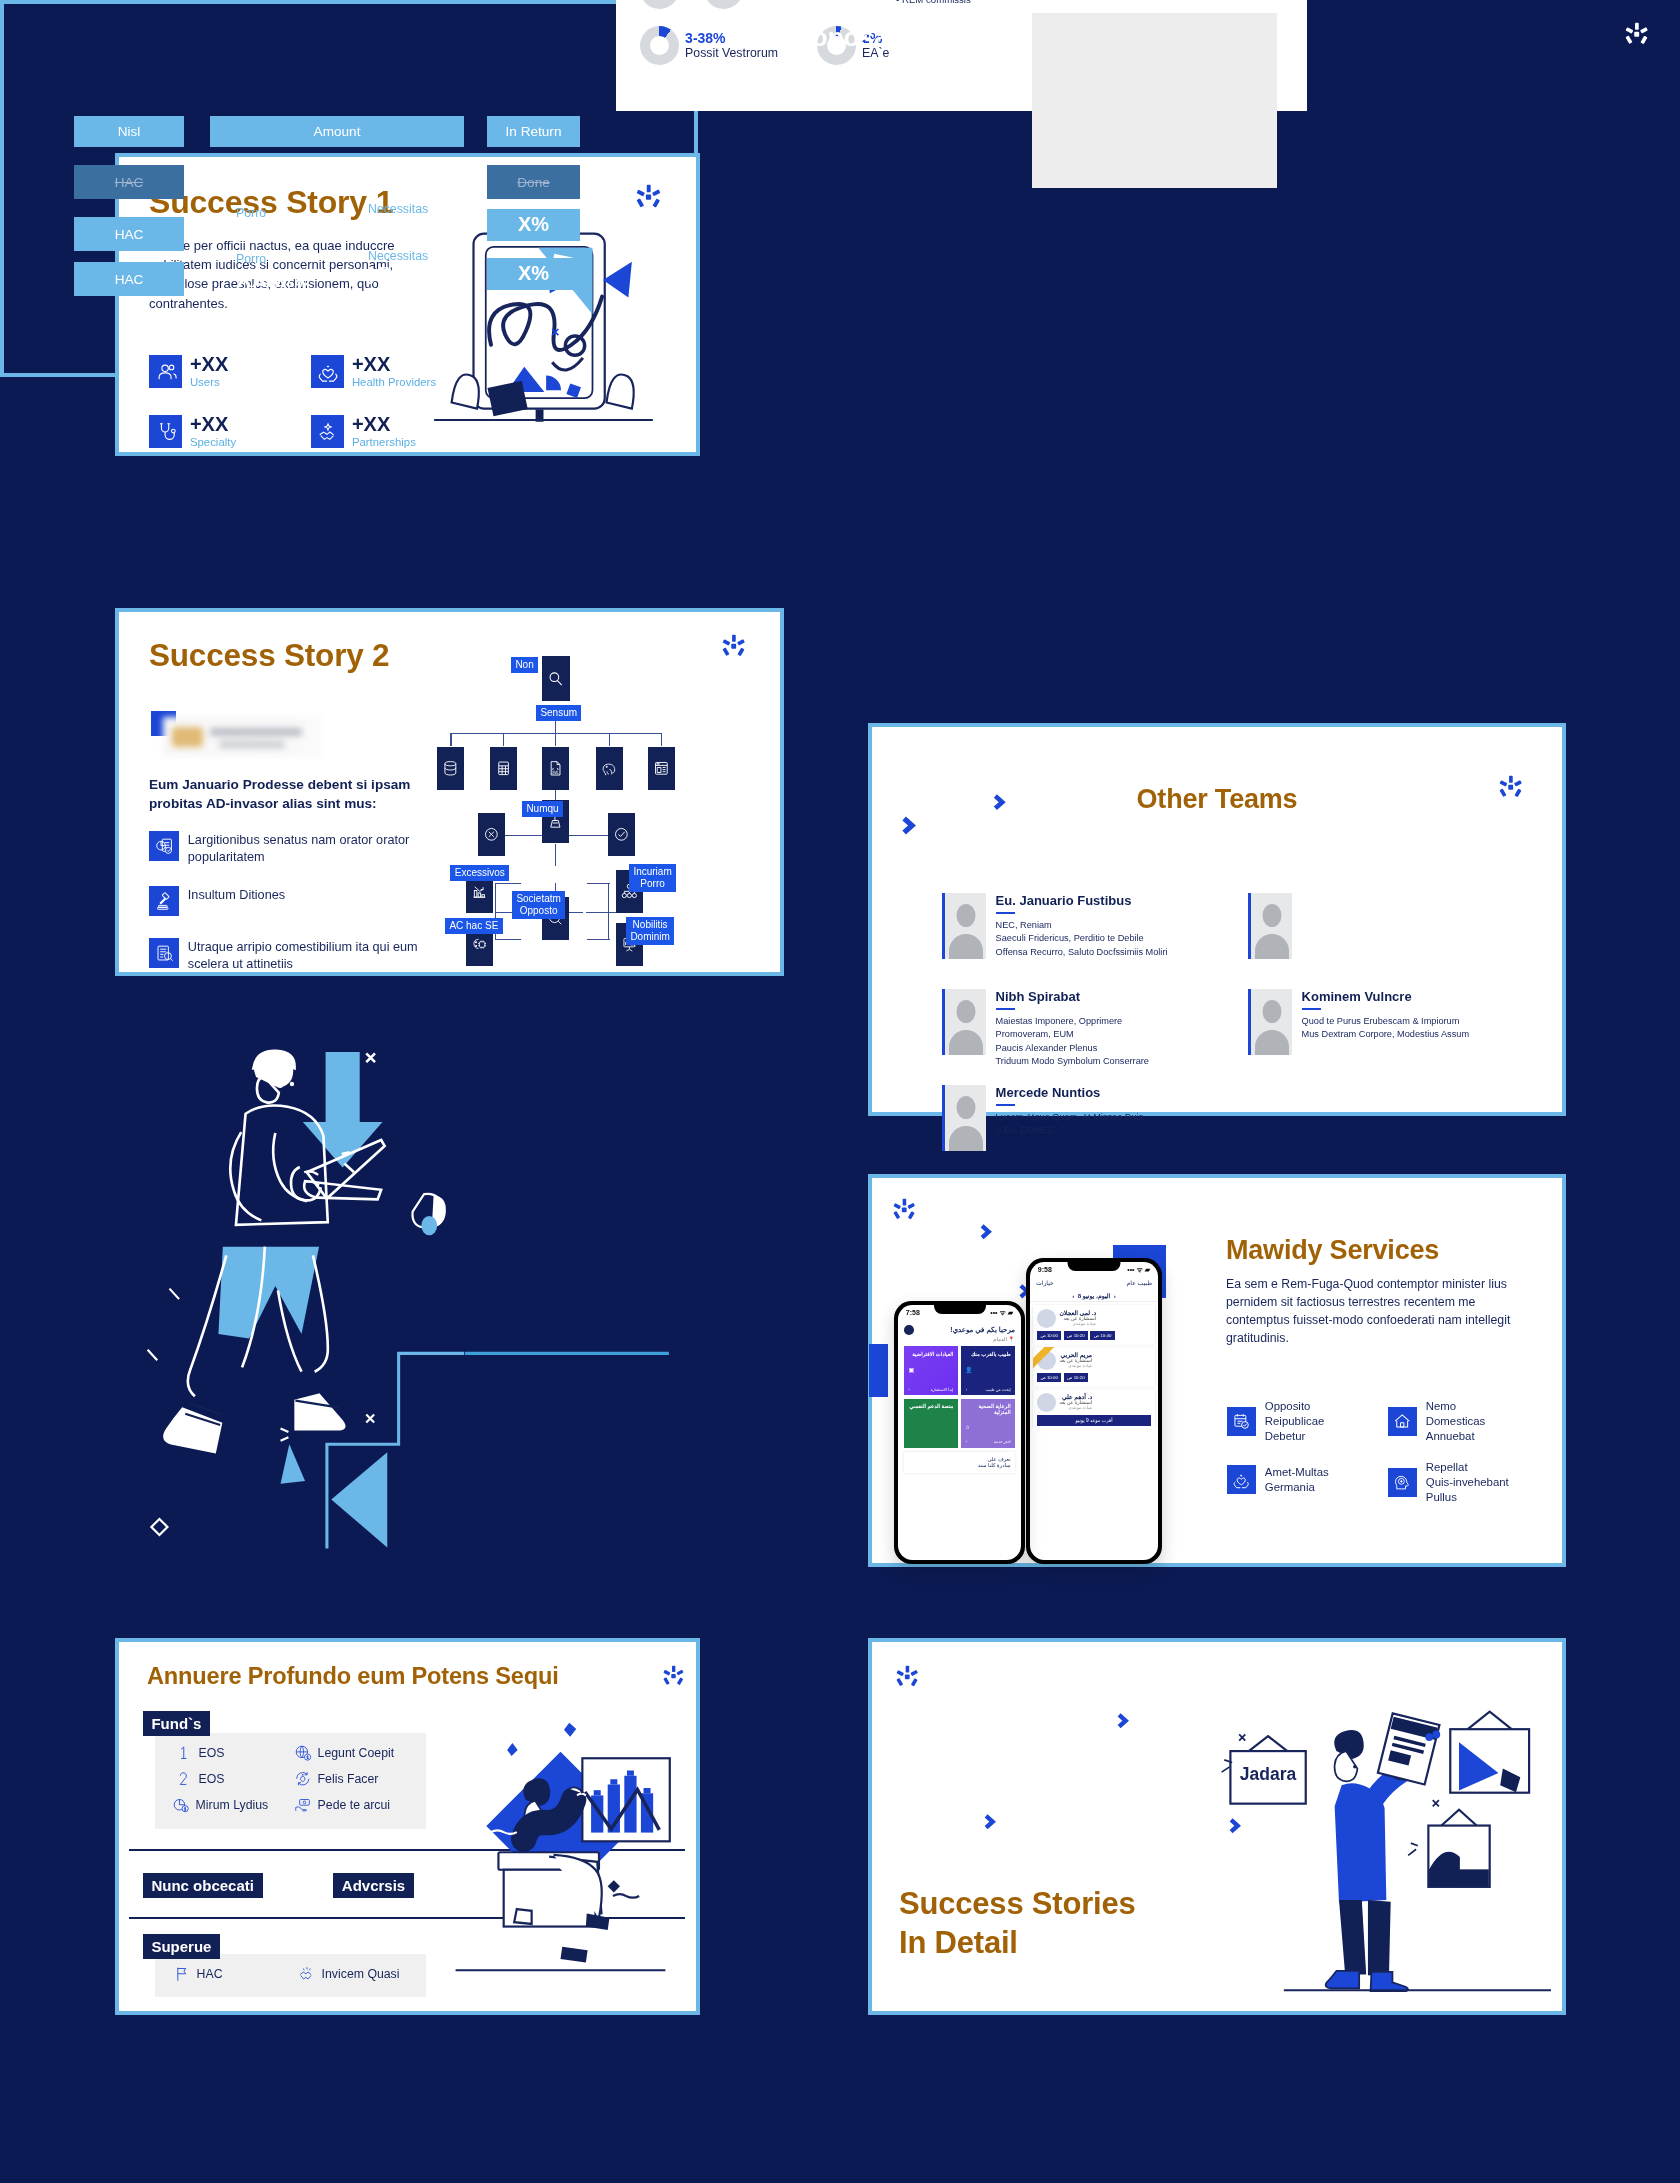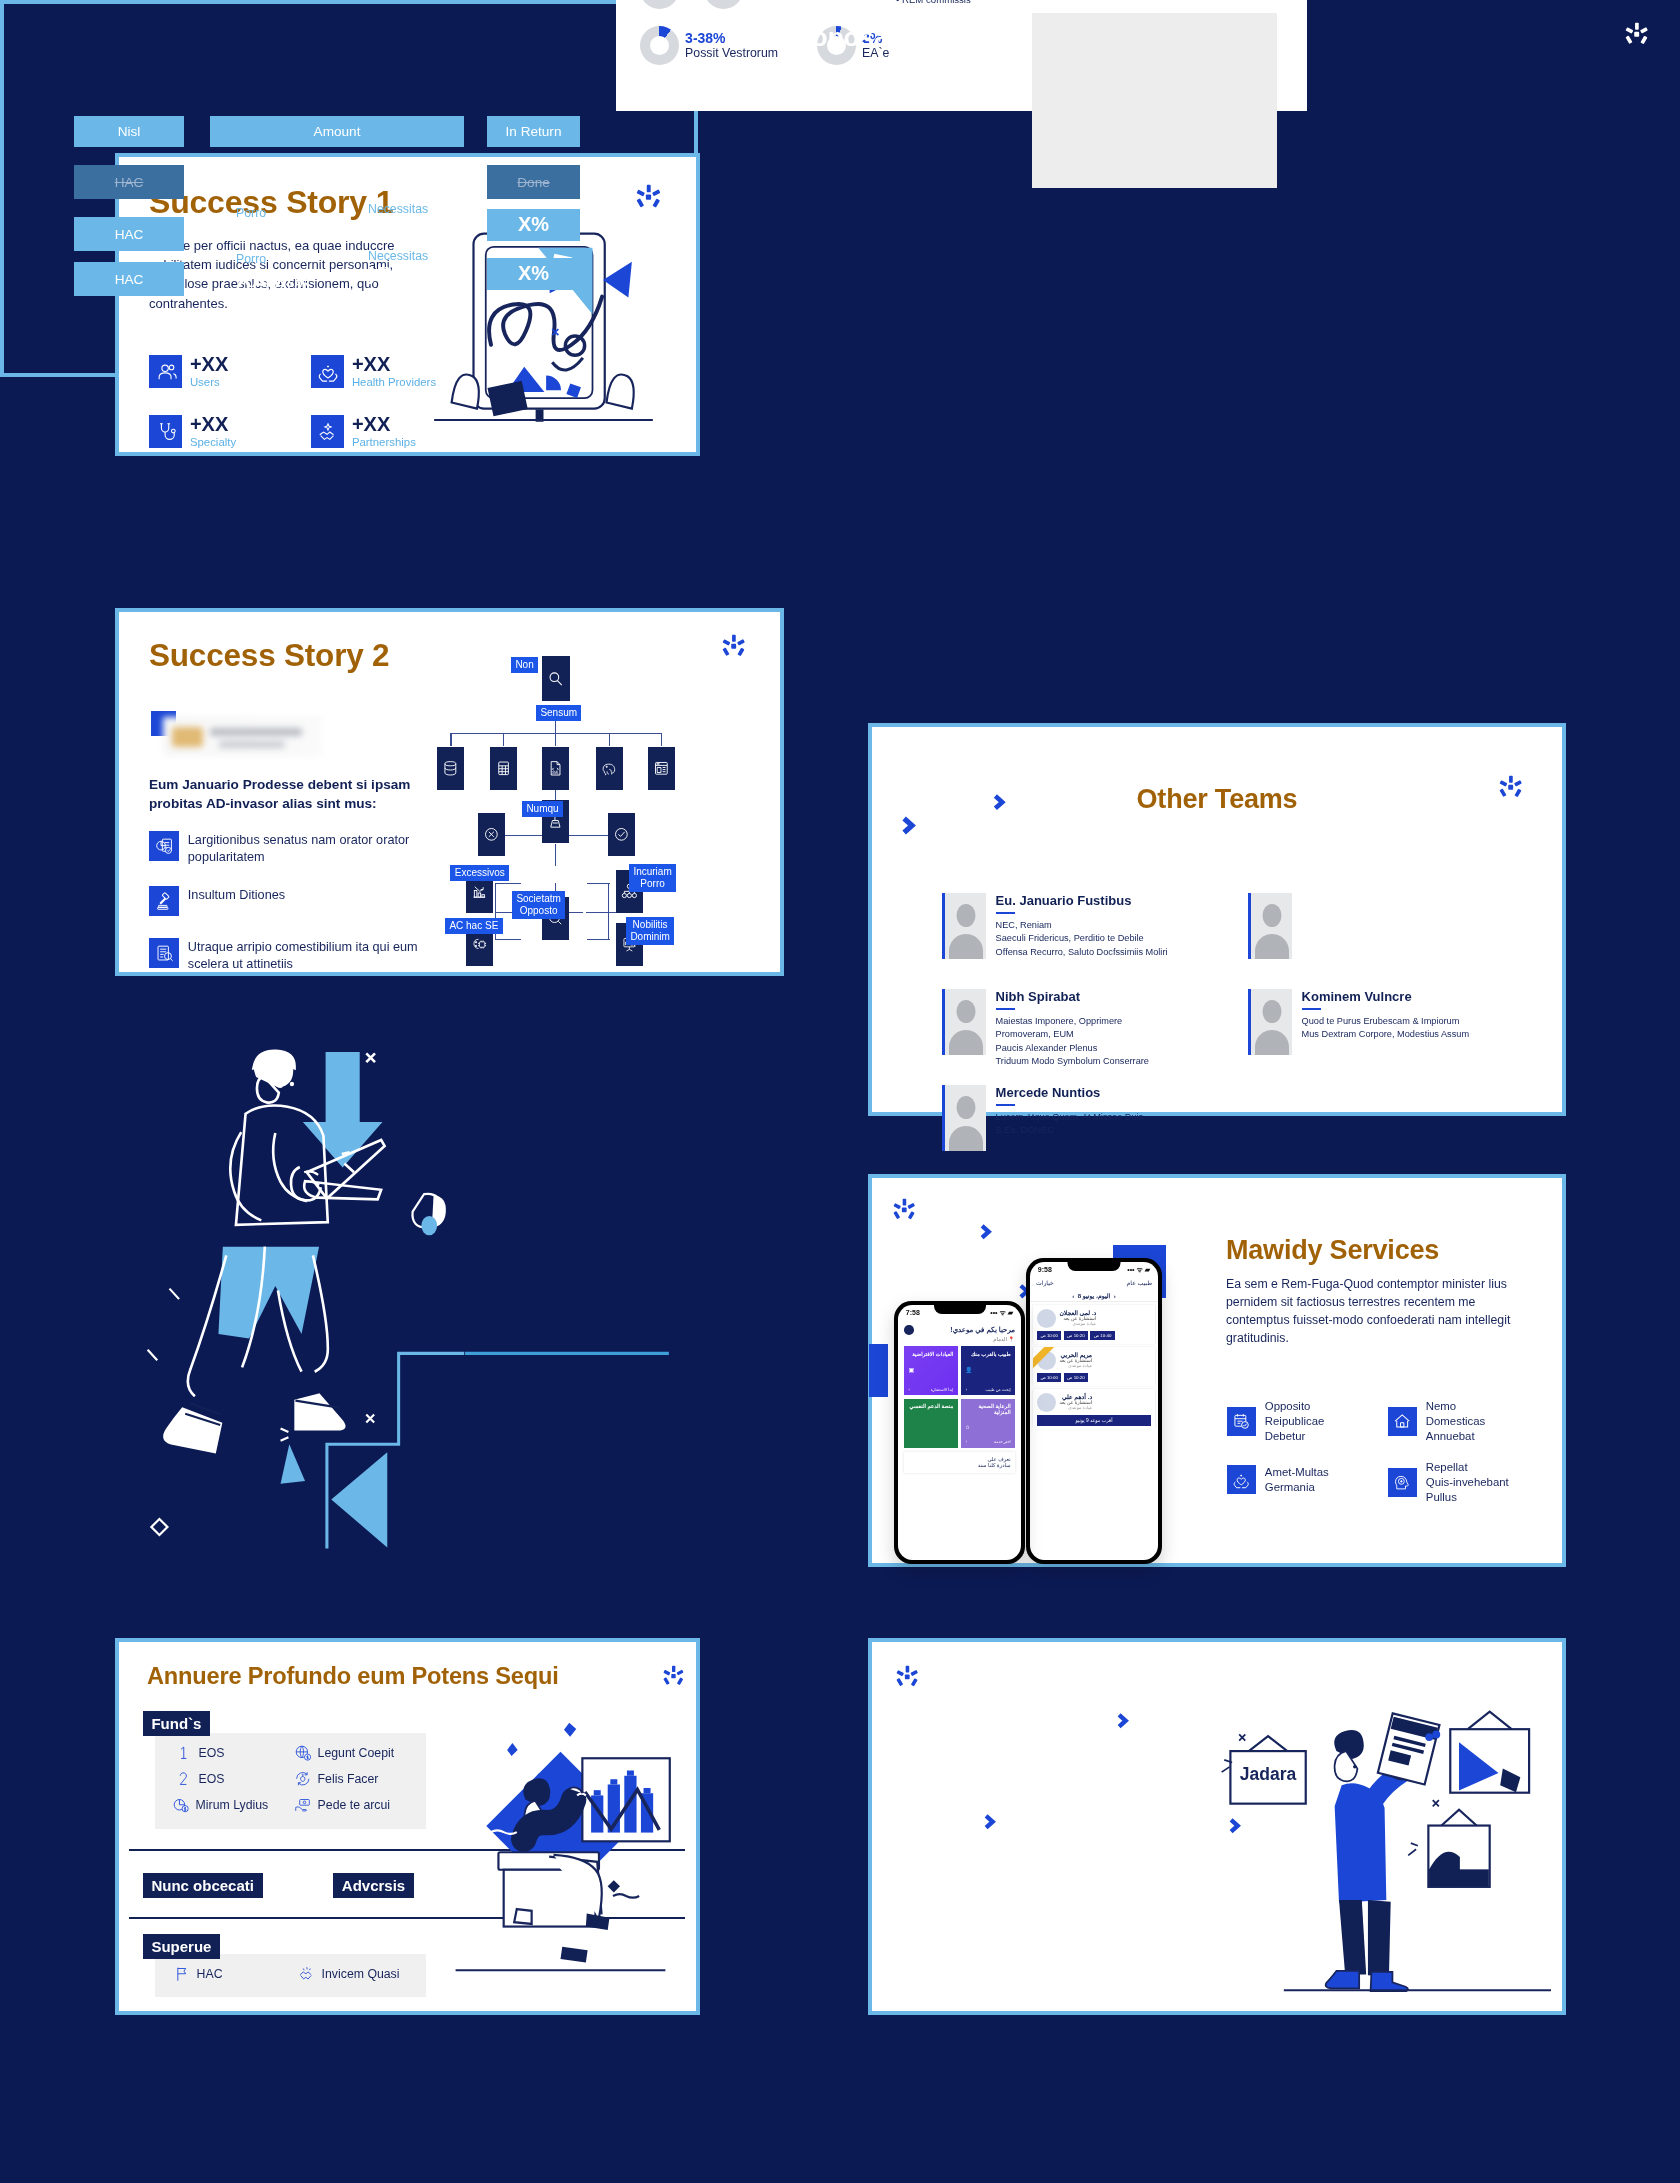--- a/index.html
+++ b/index.html
@@ -925,20 +925,22 @@
   <svg class="deco-chev" style="left:242px;top:70px" width="17.5" height="17.5" viewBox="0 0 24 24">
       <path d="M7 4l9 8-9 8" stroke="#1b46d6" stroke-width="6" fill="none"></path>
     </svg>
   <svg class="deco-chev" style="left:109px;top:171px" width="17.5" height="17.5" viewBox="0 0 24 24">
       <path d="M7 4l9 8-9 8" stroke="#1b46d6" stroke-width="6" fill="none"></path>
     </svg>
   <svg class="deco-chev" style="left:354px;top:175px" width="17.5" height="17.5" viewBox="0 0 24 24">
       <path d="M7 4l9 8-9 8" stroke="#1b46d6" stroke-width="6" fill="none"></path>
     </svg>
 
+  <div class="h1 title">Success Stories
+In Detail</div>
 
   <div style="position:absolute;left:333px;top:39px;width:346px;height:311px">
     <svg viewBox="0 0 790 710" width="346" height="311">
 
       <rect x="58" y="160" width="172" height="120" fill="#fff" stroke="#17255c" stroke-width="5"></rect>
       <path d="M100 160l44 -34 44 34" fill="none" stroke="#17255c" stroke-width="5"></path>
       <text x="144" y="225" font-family="Liberation Sans, sans-serif" font-size="40" font-weight="bold" fill="#17255c" text-anchor="middle">Jadara</text>
       <path d="M44 180l18 6M38 208l18 -12" stroke="#17255c" stroke-width="4"></path>
       <path d="M78 122l14 14M92 122l-14 14" stroke="#17255c" stroke-width="4"></path>
 

